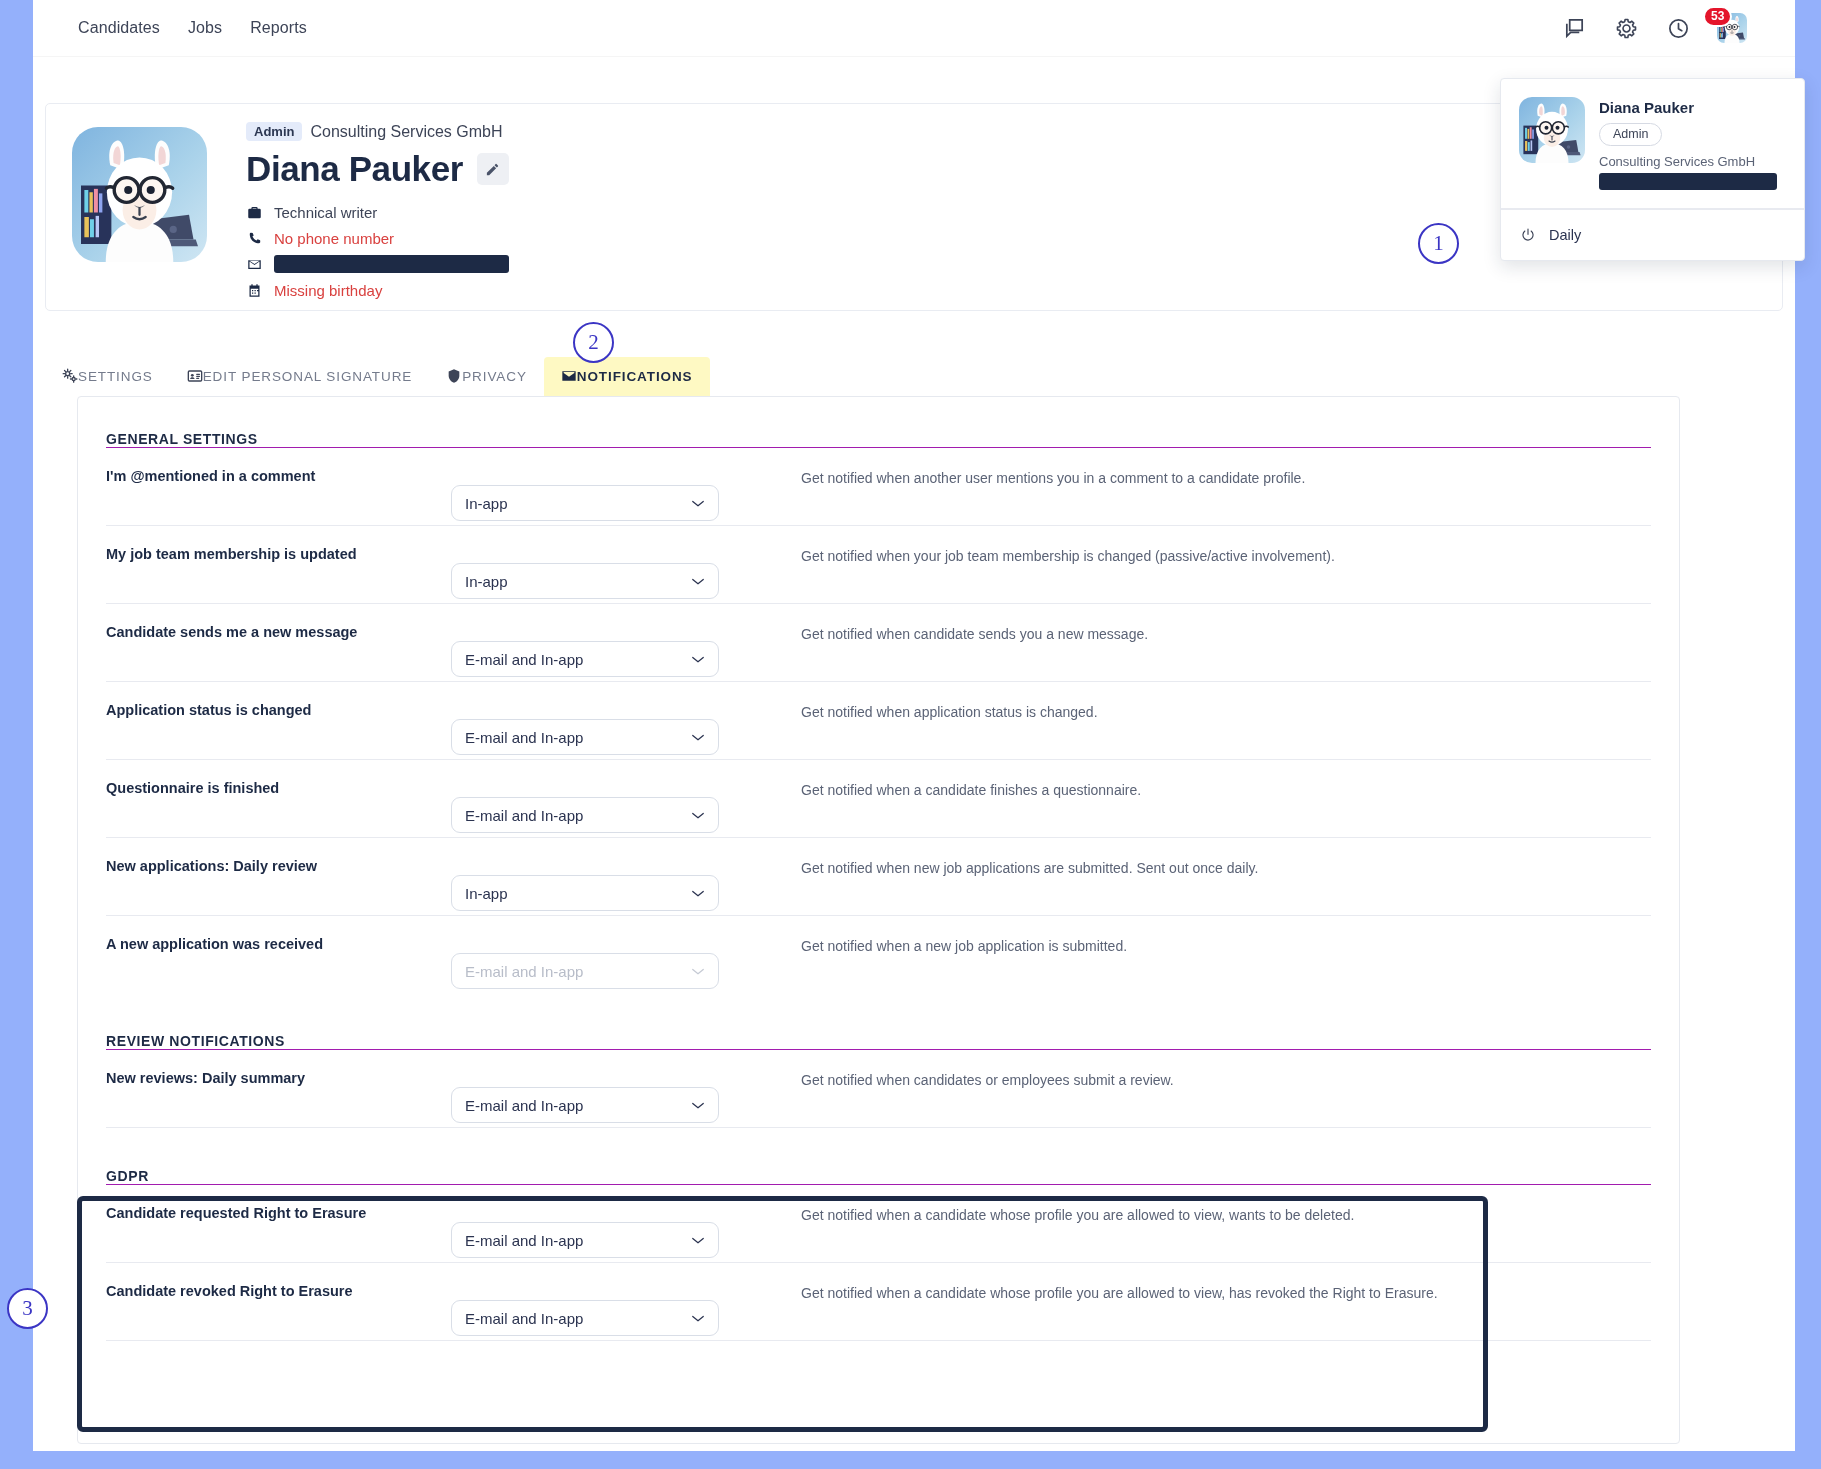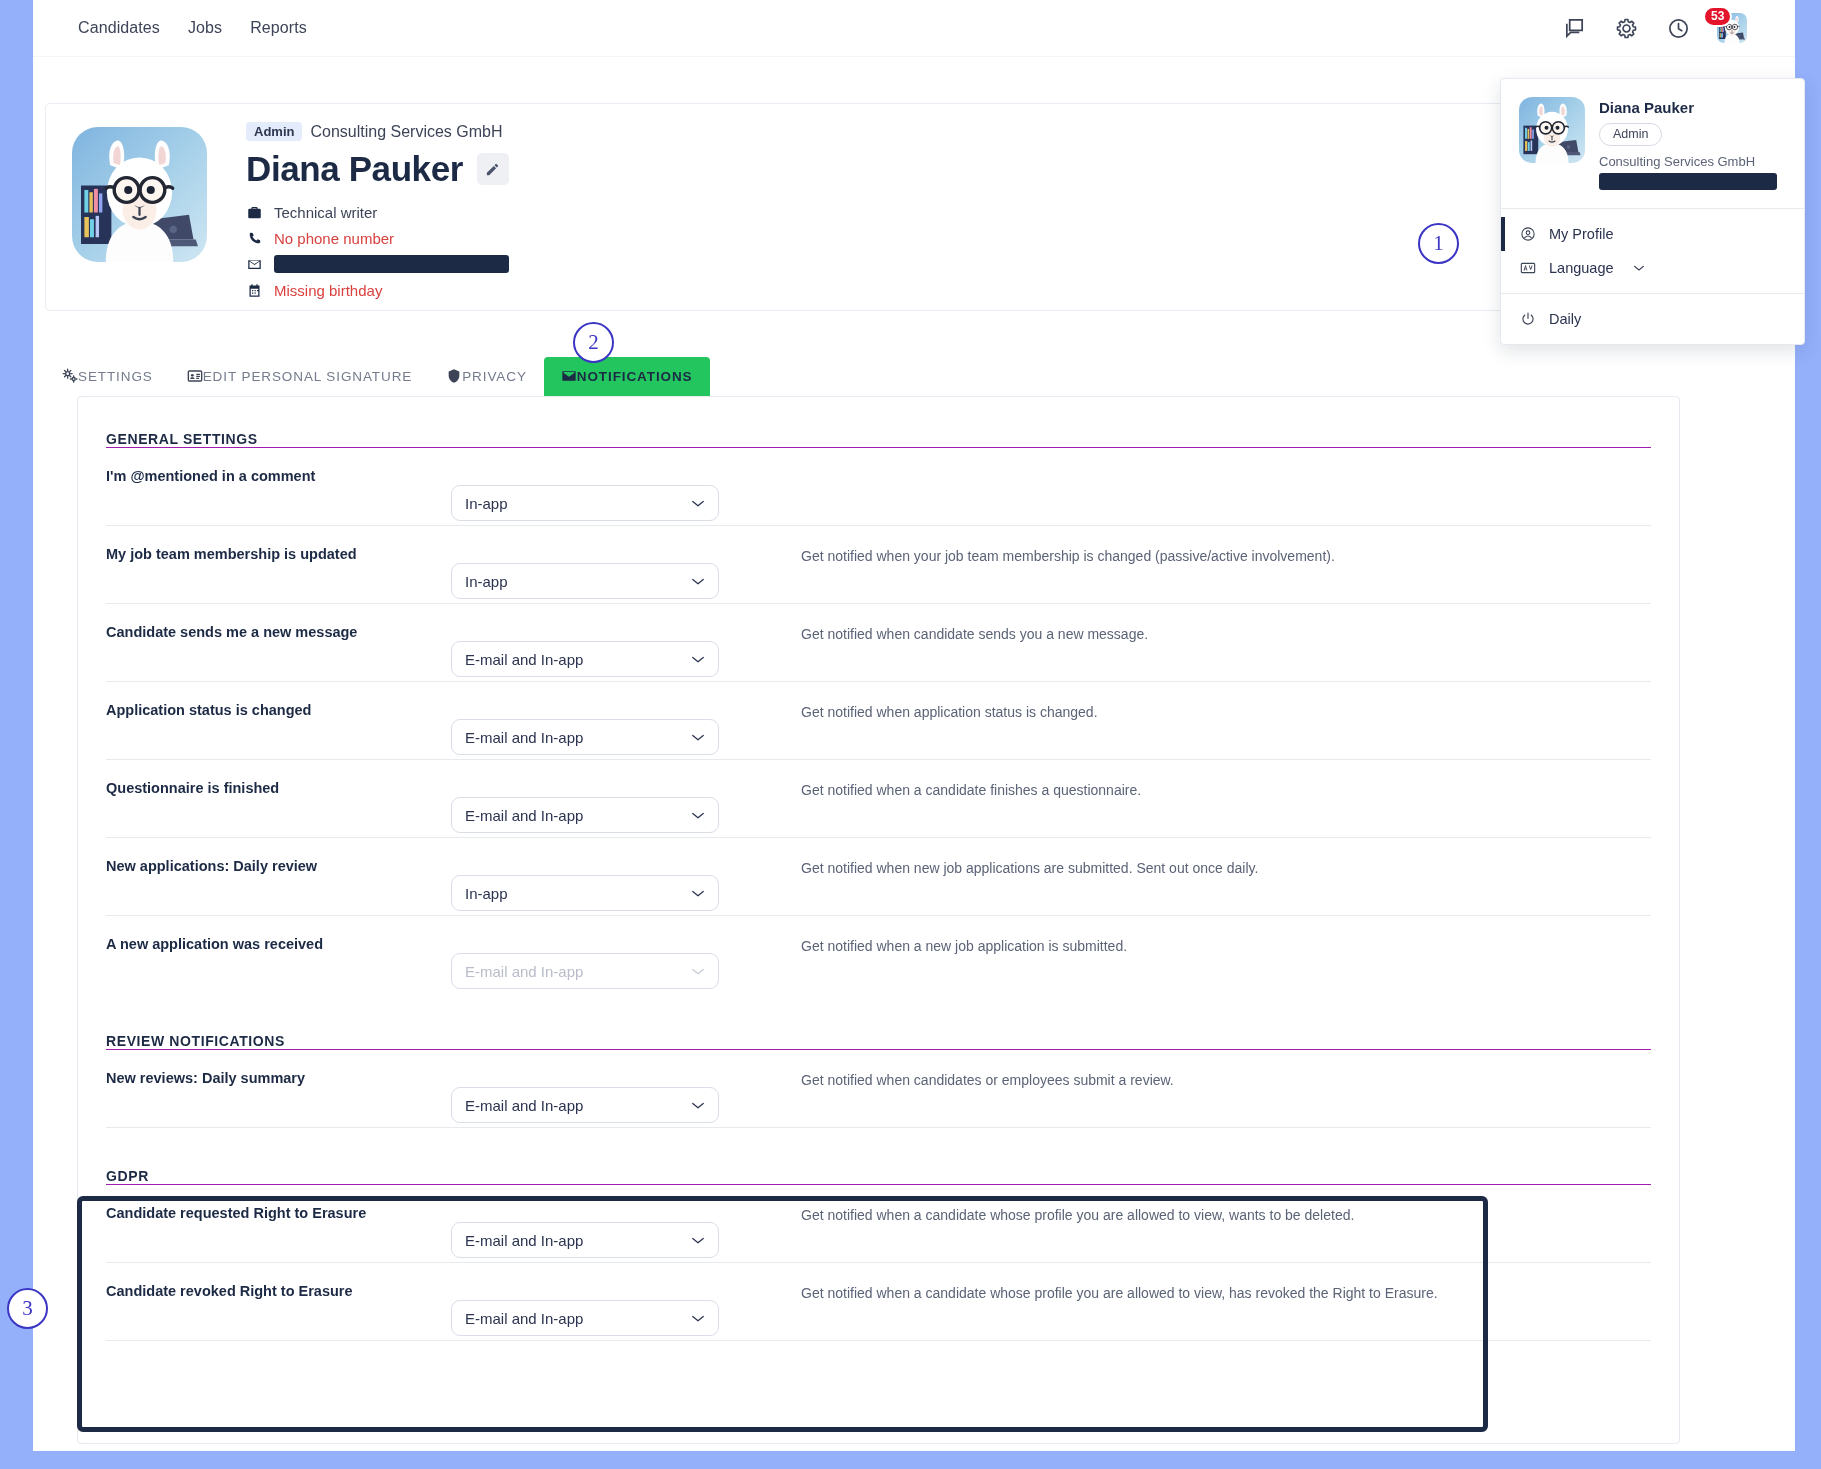--- a/index.html
+++ b/index.html
@@ -80,21 +80,21 @@
     position: absolute; left: 12px; top: 356px; height: 40px;
     display: flex; align-items: flex-end;
   }
   .tab {
     display: flex; align-items: center; 
     padding: 11px 17px 12px; font-size: 13.5px; letter-spacing: .9px;
     color: #747b8c; font-weight: 400; text-transform: uppercase; cursor: pointer;
   }
   .tab .t-ic { display: flex; align-items: center; color: #3d4457; }
   .tab .t-ic svg { width: 16px; height: 16px; }
-  .tab.active { background: #22c55e; color: #1d2a45; font-weight: 600; border-radius: 4px 4px 0 0; }
+  .tab.active { background: #fef9c3; color: #1d2a45; font-weight: 600; border-radius: 4px 4px 0 0; }
   .tab.active .t-ic { color: #1d2a45; }
   
   .content-card {
     position: absolute; left: 44px; top: 396px; width: 1603px; height: 1048px;
     background: #fff; border: 1px solid #e6e9ef; border-radius: 4px;
     overflow: hidden;
   }
   .section-title {
     font-size: 14px; font-weight: 700; color: #1d2a45; letter-spacing: .6px;
     padding: 34px 0 0 28px; text-transform: uppercase;
@@ -420,20 +420,21 @@
         <div class="row-select">
           <div class="select">
             <span class="sel-val">In-app</span>
             <span class="chev">
                 <svg>
                   <use href="#ic-chev-down"></use>
                 </svg>
               </span>
           </div>
         </div>
+        <div class="row-desc">Get notified when another user mentions you in a comment to a candidate profile.</div>
       </div>
 
       <div class="row">
         <div class="row-label">My job team membership is updated</div>
         <div class="row-select">
           <div class="select">
             <span class="sel-val">In-app</span>
             <span class="chev">
                 <svg>
                   <use href="#ic-chev-down"></use>
@@ -583,43 +584,20 @@
           </svg>
       </div>
       <div class="um-info">
         <div class="um-name">Diana Pauker</div>
         <div class="um-chip">Admin</div>
         <div class="um-org">Consulting Services GmbH</div>
         <div class="um-redact"></div>
       </div>
     </div>
     <div class="um-sep"></div>
-    <div class="um-list">
-      <div class="um-item hl">
-        <span class="um-ic">
-            <svg>
-              <use href="#ic-usercircle"></use>
-            </svg>
-          </span>
-        <span>My Profile</span>
-      </div>
-      <div class="um-item">
-        <span class="um-ic">
-            <svg>
-              <use href="#ic-translate"></use>
-            </svg>
-          </span>
-        <span>Language</span>
-        <span class="um-chevd">
-            <svg>
-              <use href="#ic-chev-down"></use>
-            </svg>
-          </span>
-      </div>
-    </div>
     <div class="um-sep"></div>
     <div class="um-list">
       <div class="um-item">
         <span class="um-ic">
             <svg>
               <use href="#ic-power"></use>
             </svg>
           </span>
         <span>Daily</span>
       </div>

